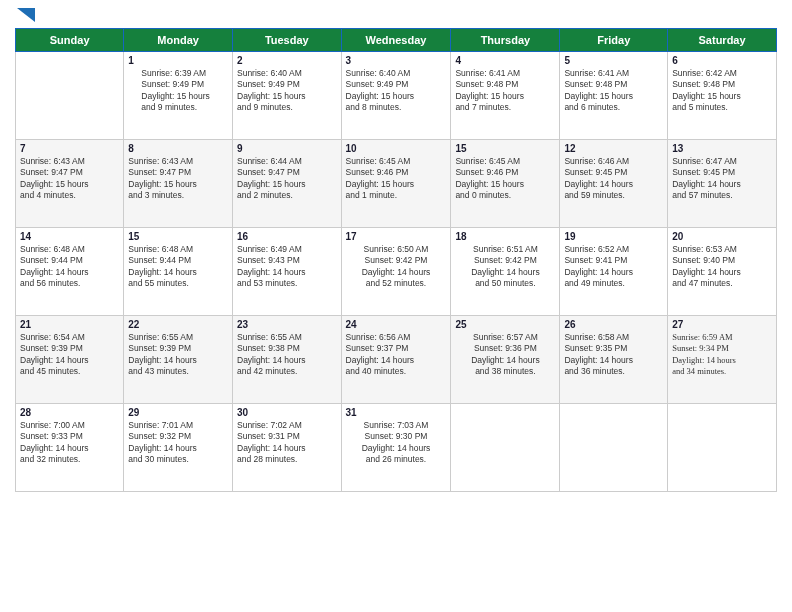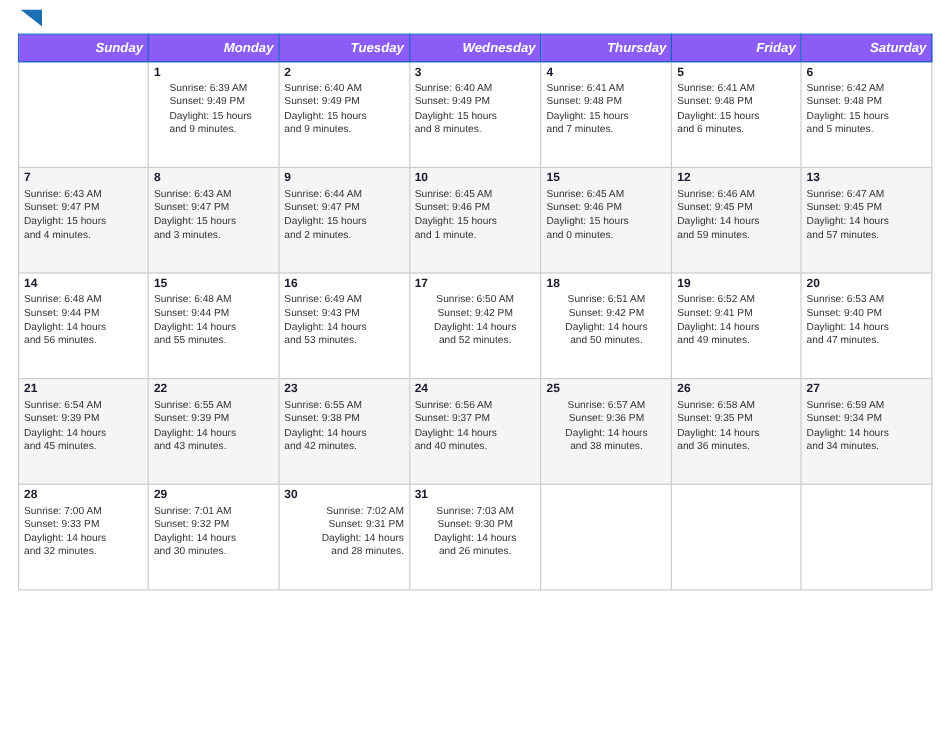--- a/index.html
+++ b/index.html
@@ -39,28 +39,27 @@
       font-size: 14px;
       color: #333;
       margin-top: 2px;
     }
     .calendar {
       width: 100%;
       border-collapse: collapse;
       font-size: 9px;
     }
     .calendar th {
-      background-color: #8b5cf6;
+      background-color: #15803d;
       color: white;
       padding: 5px 4px;
-      text-align: right;
+      text-align: center;
       font-size: 11px;
       font-weight: bold;
       border: 1px solid #1565c0;
-      font-style: italic;
     }
     .calendar td {
       border: 1px solid #ccc;
       vertical-align: top;
       padding: 3px 4px;
       width: 113px;
       height: 88px;
       background: #fff;
     }
     .calendar tr:nth-child(even) td {
@@ -320,21 +319,21 @@
           </td>
           <td>
             <span class="day-num">26</span>
             <div class="day-info" style="white-space: pre-line;">Sunrise: 6:58 AM
 Sunset: 9:35 PM
 Daylight: 14 hours
 and 36 minutes.</div>
           </td>
           <td>
             <span class="day-num">27</span>
-            <div class="day-info" style="white-space: pre-line;">Sunrise: 6:59 AM
+            <div class="day-info" style="white-space: pre-line; font-family: Liberation Serif, serif;">Sunrise: 6:59 AM
 Sunset: 9:34 PM
 Daylight: 14 hours
 and 34 minutes.</div>
           </td>
         </tr>
         <tr>
           <td>
             <span class="day-num">28</span>
             <div class="day-info" style="white-space: pre-line;">Sunrise: 7:00 AM
 Sunset: 9:33 PM
@@ -343,21 +342,21 @@
           </td>
           <td>
             <span class="day-num">29</span>
             <div class="day-info" style="white-space: pre-line;">Sunrise: 7:01 AM
 Sunset: 9:32 PM
 Daylight: 14 hours
 and 30 minutes.</div>
           </td>
           <td>
             <span class="day-num">30</span>
-            <div class="day-info" style="white-space: pre-line; text-align: right;">Sunrise: 7:02 AM
+            <div class="day-info" style="white-space: pre-line;">Sunrise: 7:02 AM
 Sunset: 9:31 PM
 Daylight: 14 hours
 and 28 minutes.</div>
           </td>
           <td>
             <span class="day-num">31</span>
             <div class="day-info" style="white-space: pre-line; text-align: center;">Sunrise: 7:03 AM
 Sunset: 9:30 PM
 Daylight: 14 hours
 and 26 minutes.</div>

